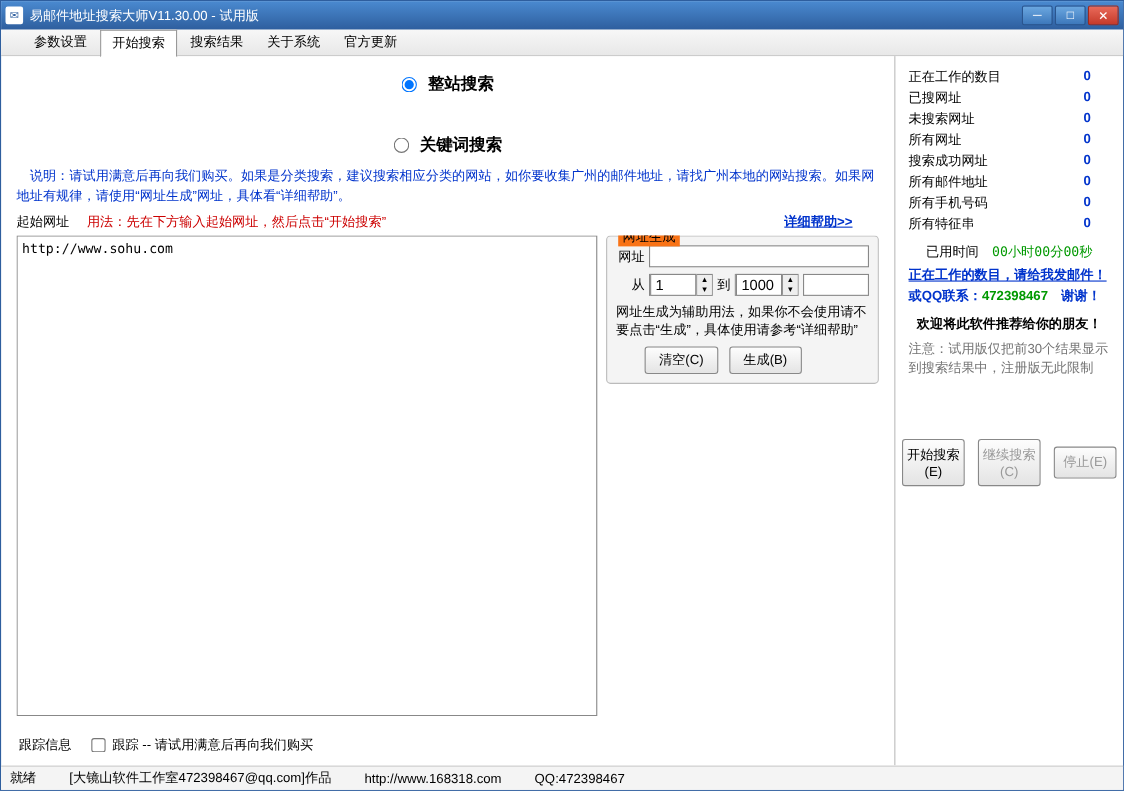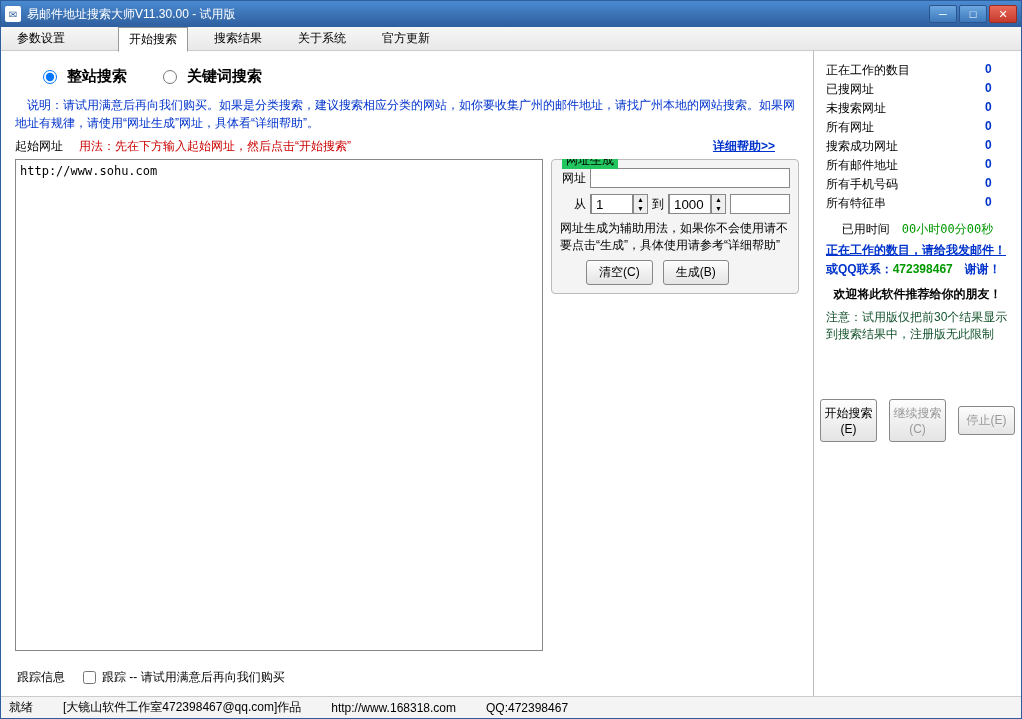--- a/index.html
+++ b/index.html
@@ -4,38 +4,38 @@
 <style>
 * { box-sizing: border-box; margin: 0; padding: 0; }
 body { font-family: "Microsoft YaHei", SimSun, sans-serif; font-size: 12px; background: #fff; }
 .window { width: 1022px; height: 719px; border: 1px solid #2e5e9e; display: flex; flex-direction: column; background: #fff; }
 .titlebar { height: 26px; background: linear-gradient(#4a8ad0, #2e5e9e); display: flex; align-items: center; padding: 0 4px; color: #fff; }
 .titlebar .icon { width: 16px; height: 16px; background: #fff; border-radius: 2px; margin-right: 6px; display:flex; align-items:center; justify-content:center; font-size:10px; color:#2e5e9e;}
 .titlebar .title { flex: 1; font-size: 12px; }
 .titlebar .ctrls { display: flex; gap: 2px; }
 .titlebar .btn { width: 28px; height: 18px; display: flex; align-items: center; justify-content: center; font-size: 11px; border-radius: 2px; cursor: pointer; background: linear-gradient(#6ba7e0,#3d78bb); border:1px solid #2a558e;}
 .titlebar .btn.close { background: linear-gradient(#e96a5a,#c63a2a); border-color:#a02a1d;}
-.menubar { height: 24px; background: linear-gradient(#f7f7f7,#e8e8e8); border-bottom: 1px solid #ccc; display: flex; align-items: center; padding: 0 6px; gap: 16px; }
+.menubar { height: 24px; background: linear-gradient(#f7f7f7,#e8e8e8); border-bottom: 1px solid #ccc; display: flex; align-items: center; padding: 0 20px; gap: 2px; }
 .menubar .item { padding: 3px 10px; cursor: pointer; color: #000; }
-.menubar .item.active { background: #fff; border: 1px solid #999; border-bottom: 1px solid #fff; margin-bottom: -1px; margin-left: 27px; }
+.menubar .item.active { background: #fff; border: 1px solid #999; border-bottom: 1px solid #fff; margin-bottom: -1px; }
 .content { flex: 1; display: flex; overflow: hidden; }
 .left { flex: 1; padding: 10px 14px 0 14px; display: flex; flex-direction: column; overflow: hidden;}
 .right { width: 208px; border-left: 1px solid #bbb; padding: 10px 6px; }
-.radio-row { display: flex; align-items: center; gap: 36px; padding: 6px 28px 10px 28px; }
+.radio-row { display: flex; align-items: center; gap: 36px; padding: 6px 28px 10px 28px; flex-direction: column; }
 .radio-row label { display: flex; align-items: center; gap: 10px; font-weight: bold; font-size: 15px; cursor: pointer; }
 .radio-row input { width: 14px; height: 14px; }
 .desc { color: #0033cc; line-height: 1.5; margin: 0 0 6px 0; }
 .usage-row { display: flex; margin-bottom: 4px; }
 .usage-row .lbl { color: #000; margin-right: 16px; }
 .usage-row .red { color: #cc0000; flex: 1; }
 .usage-row .help { color: #0033cc; text-decoration: underline; font-weight: bold; cursor: pointer; margin-right:24px;}
 .main-row { flex: 1; display: flex; gap: 8px; overflow: hidden; margin-bottom: 8px;}
 .url-area { flex: 1; border: 1px solid #888; background: #fff; font-family: monospace; font-size: 12px; padding: 4px; resize: none; overflow: scroll; white-space: pre; }
 .gen-box { width: 248px; border: 1px solid #bbb; border-radius: 4px; padding: 8px; position: relative; background:#f4f4f4; align-self:flex-start; }
-.gen-box .legend { position: absolute; top: -8px; left: 10px; background: #22c55e; padding: 0 4px; color:#000;font-family:Liberation Mono, monospace; }
+.gen-box .legend { position: absolute; top: -8px; left: 10px; background: #f97316; padding: 0 4px; color:#000;font-family:Liberation Mono, monospace; }
 .gen-row { display: flex; align-items: center; margin-bottom: 6px; gap: 4px; }
 .gen-row .lab { width: 26px; text-align: right; }
 .gen-row input[type=text] { flex: 1; border: 1px solid #888; height: 20px; padding: 0 4px; background:#fff;}
 .spin { width: 58px; height: 20px; border: 1px solid #888; display: inline-flex; align-items: center; background:#fff;}
 .spin input { width: 38px; border: 0; height: 18px; padding: 0 2px; text-align: left; }
 .spin .sbtn { width: 14px; height: 18px; display:flex; flex-direction:column; border-left:1px solid #888;}
 .spin .sbtn div { flex:1; font-size:7px; text-align:center; line-height:9px; cursor:pointer; background:#eee;}
 .gen-note { line-height: 1.4; margin: 2px 0 6px 0; }
 .gen-btns { display: flex; gap: 10px; justify-content: flex-start; padding-left: 26px;}
 .btn-s { border: 1px solid #888; background: linear-gradient(#fdfdfd,#e4e4e4); padding: 3px 12px; border-radius: 3px; cursor: pointer; font-size:12px;}
@@ -45,21 +45,21 @@
 .statusbar { height: 22px; border-top: 1px solid #ccc; background: #f4f4f4; display: flex; align-items: center; padding: 0 8px; gap: 30px; font-size: 12px; }
 .stats-row { display: flex; justify-content: space-between; padding: 1px 6px; }
 .stats-row .val { color: #0033cc; font-weight: bold; width: 24px; text-align: left;}
 .time-row { padding: 8px 6px 4px 6px; text-align: center; }
 .time-row .green { color: #009900; font-family: monospace; }
 .link-blue { color: #0033cc; text-decoration: underline; cursor: pointer; padding: 0 6px; display:block; font-weight:bold;}
 .qq-row { padding: 2px 6px; }
 .qq-row .g { color: #009900; font-weight: bold; }
 .qq-row .b { color: #0033cc; font-weight:bold;}
 .recommend { text-align: center; padding: 6px 6px; font-weight: bold; }
-.warn { color: #14532d; padding: 0 6px; line-height: 1.4; }
+.warn { color: #737373; padding: 0 6px; line-height: 1.4; }
 .action-btns { display: flex; flex-direction: row; align-items: center; gap: 12px; margin-top: 56px; }
 .action-btns .btn-s { width: 92px; text-align: center; padding: 5px 0;}
 .action-btns .btn-s.disabled { color: #999; cursor: default; }
 </style>
 </head>
 <body>
 
 <div class="window">
   <div class="titlebar">
     <div class="icon">✉</div>

